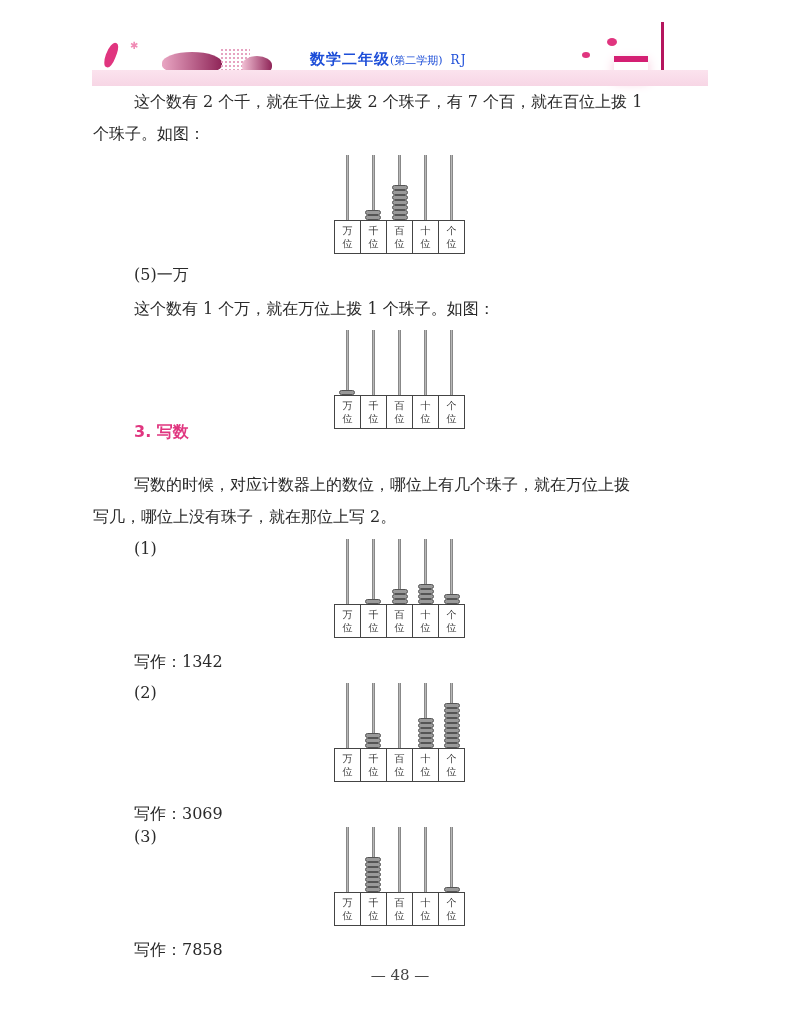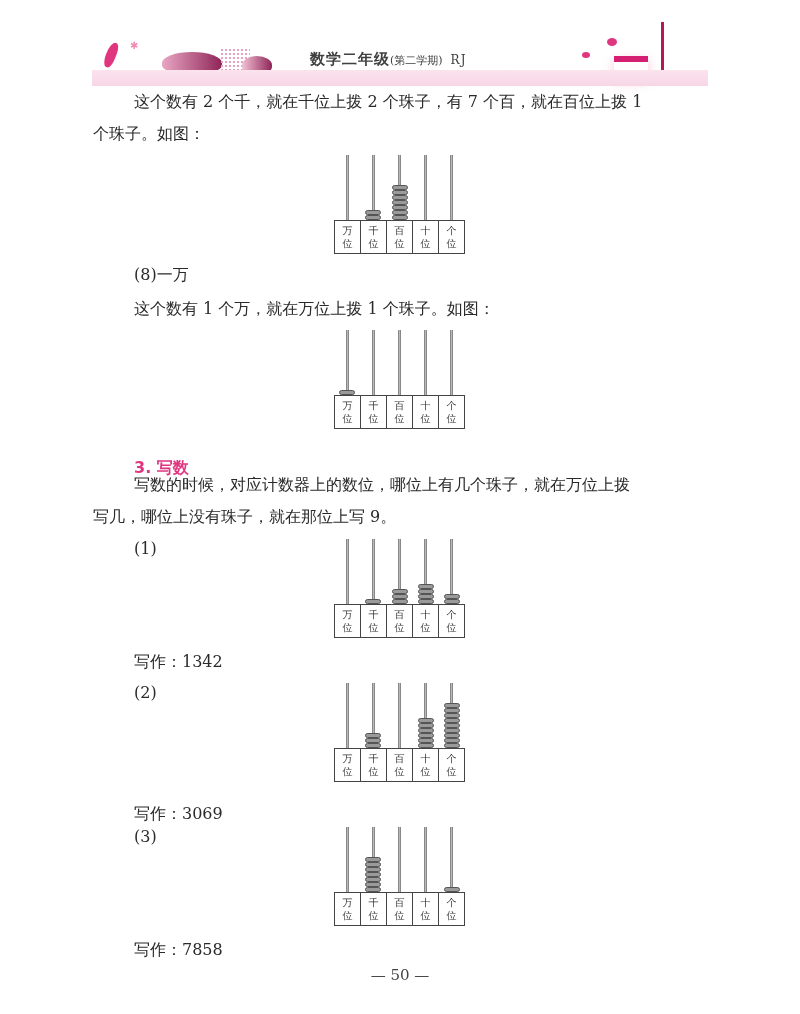--- a/index.html
+++ b/index.html
@@ -3,21 +3,21 @@
 <meta charset="utf-8">
 <style>
   html, body { margin: 0; padding: 0; background: #ffffff; }
   body { width: 800px; height: 1014px; position: relative; overflow: hidden;
          font-family: "DejaVu Serif", "Liberation Serif", serif; color: #2a2a2a; }
 
   
   .header { position: absolute; left: 92px; top: 14px; width: 616px; height: 72px; }
   .header-band { position: absolute; left: 0; right: 0; bottom: 0; height: 16px;
                  background: linear-gradient(#fbe3ee, #f7d6e5); }
-  .header-title { position: absolute; left: 218px; top: 36px; font-size: 15px; color: #404040;
+  .header-title { position: absolute; left: 218px; top: 36px; font-size: 15px; color: #1d4ed8;
                   font-family: "DejaVu Sans", "Liberation Sans", sans-serif; font-weight: bold; letter-spacing: 1px; }
   .header-title .sub { font-weight: normal; font-size: 11px; letter-spacing: 0; font-family: "DejaVu Serif", serif; }
   .header-title .rj { font-weight: normal; font-size: 12px; margin-left: 8px; font-family: "DejaVu Serif", serif; }
 
   .deco { position: absolute; }
   .blob { border-radius: 50% 50% 40% 40%; }
 
   
   .p { position: absolute; font-size: 16px; line-height: 20px; white-space: nowrap; }
   .heading { position: absolute; font-size: 16px; color: #e0357f; font-weight: bold;
@@ -97,21 +97,21 @@
         <span>十</span>
         <span>位</span>
       </div>
       <div class="cell">
         <span>个</span>
         <span>位</span>
       </div>
     </div>
   </div>
 
-<div class="p" style="left:134px;top:265px;">(8)一万</div>
+<div class="p" style="left:134px;top:265px;">(5)一万</div>
 <div class="p" style="left:134px;top:299px;">这个数有 1 个万，就在万位上拨 1 个珠子。如图：</div>
 <div class="abacus" style="left:334px;top:330px;">
     <div class="rods">
       <div class="rod" style="left: 11.6px;"></div>
       <div class="bead" style="left: 5.1px; top: 60px;"></div>
       <div class="rod" style="left: 37.8px;"></div>
       <div class="rod" style="left: 64px;"></div>
       <div class="rod" style="left: 90.2px;"></div>
       <div class="rod" style="left: 116.4px;"></div>
     </div>
@@ -132,23 +132,23 @@
         <span>十</span>
         <span>位</span>
       </div>
       <div class="cell">
         <span>个</span>
         <span>位</span>
       </div>
     </div>
   </div>
 
-<div class="heading" style="left:134px;top:458px;">3. 写数</div>
+<div class="heading" style="left:134px;top:422px;">3. 写数</div>
 <div class="p" style="left:134px;top:475px;">写数的时候，对应计数器上的数位，哪位上有几个珠子，就在万位上拨</div>
-<div class="p" style="left:93px;top:507px;">写几，哪位上没有珠子，就在那位上写 9。</div>
+<div class="p" style="left:93px;top:507px;">写几，哪位上没有珠子，就在那位上写 2。</div>
 
 <div class="p" style="left:134px;top:539px;">(1)</div>
 <div class="abacus" style="left:334px;top:539px;">
     <div class="rods">
       <div class="rod" style="left: 11.6px;"></div>
       <div class="rod" style="left: 37.8px;"></div>
       <div class="bead" style="left: 31.3px; top: 60px;"></div>
       <div class="rod" style="left: 64px;"></div>
       <div class="bead" style="left: 57.5px; top: 60px;"></div>
       <div class="bead" style="left: 57.5px; top: 55px;"></div>
@@ -274,13 +274,13 @@
         <span>位</span>
       </div>
       <div class="cell">
         <span>个</span>
         <span>位</span>
       </div>
     </div>
   </div>
 <div class="p" style="left:134px;top:940px;">写作：7858</div>
 
-<div class="page-num">— 50 —</div>
+<div class="page-num">— 48 —</div>
 
 </body></html>

